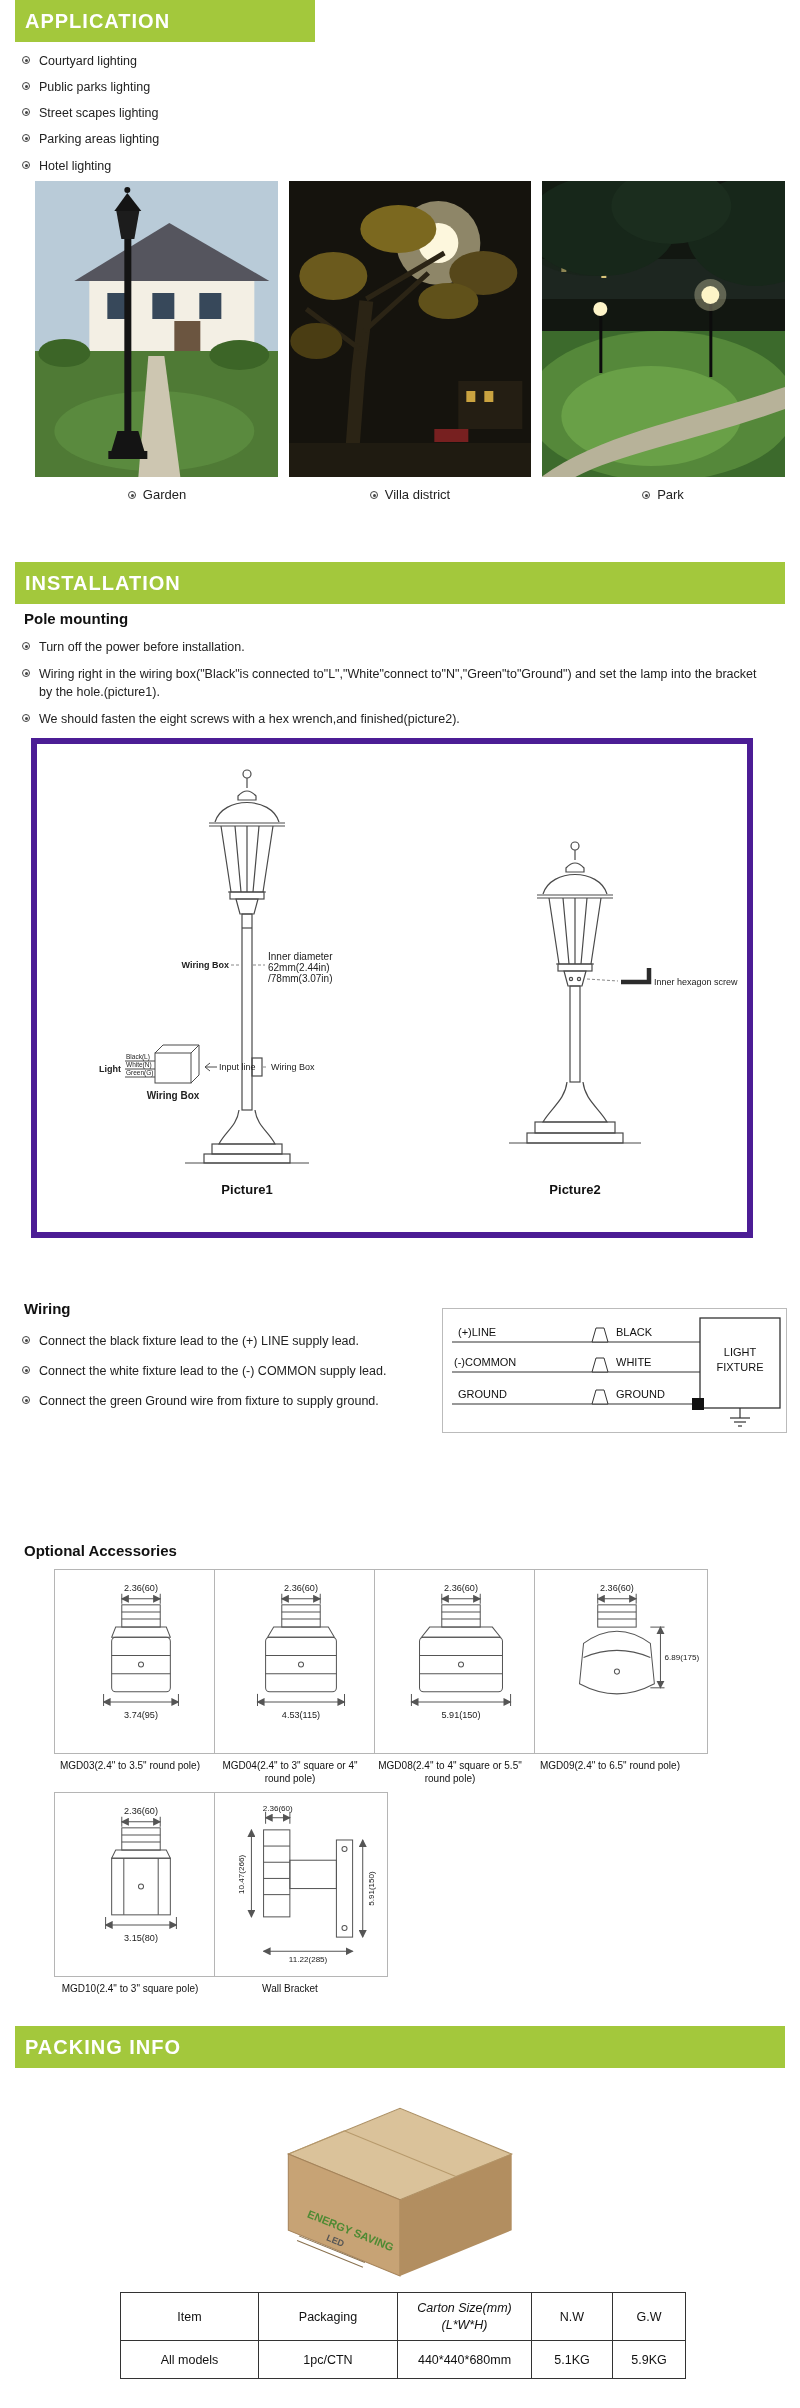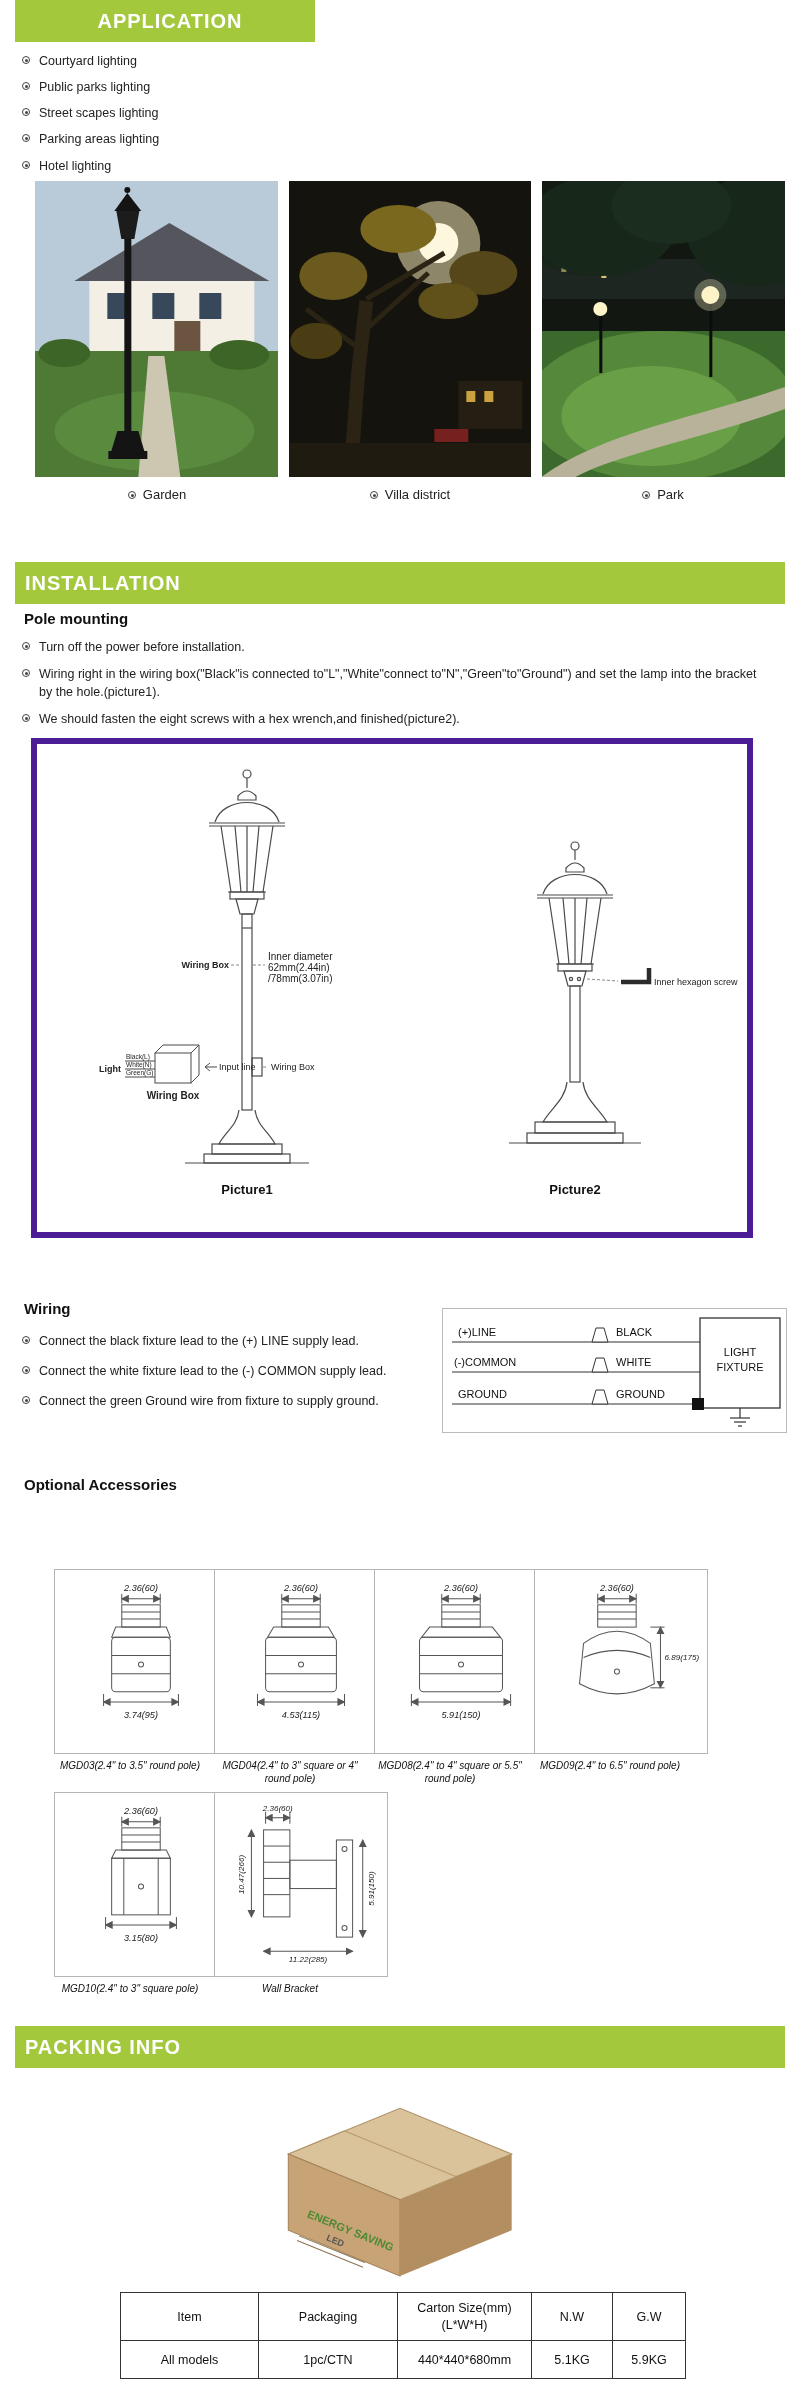--- a/index.html
+++ b/index.html
@@ -10,21 +10,21 @@
   html,body{margin:0;padding:0;background:#fff;}
   body{width:800px;font-family:"Liberation Sans",sans-serif;color:#222;}
   .page{position:relative;width:800px;height:2408px;overflow:hidden;background:#fff;}
   svg text{font-family:"Liberation Sans",sans-serif;}
 
   .banner{
     position:absolute;background:var(--accent-green);color:var(--banner-text);
     font-size:20px;font-weight:bold;letter-spacing:1px;line-height:42px;
     padding-left:10px;height:42px;
   }
-  .banner-application{left:15px;top:0;width:300px;text-align:center;}
+  .banner-application{left:15px;top:0;width:300px;}
   .banner-installation{left:15px;top:562px;width:770px;}
   .banner-packing{left:15px;top:2026px;width:770px;}
 
   .blt{position:relative;display:inline-block;width:8px;height:8px;border:1px solid #444;
        border-radius:50%;flex:none;}
   .blt::after{content:"";position:absolute;left:2px;top:2px;width:3px;height:3px;
        background:#444;border-radius:50%;}
 
   ul.plain{list-style:none;margin:0;padding:0;}
   ul.plain li{position:relative;padding-left:17px;font-size:12.5px;line-height:1.45;}
@@ -36,57 +36,57 @@
   .photo-row{position:absolute;left:35px;top:181px;width:750px;height:296px;display:flex;gap:11px;}
   .photo{flex:1;height:296px;overflow:hidden;background:#111;}
   .photo svg{display:block;width:100%;height:100%;}
 
   .caption-row{position:absolute;left:35px;top:487px;width:750px;display:flex;gap:9px;}
   .caption{flex:1;text-align:center;font-size:13px;display:flex;align-items:center;justify-content:center;gap:7px;}
 
   .section-heading{position:absolute;font-size:15px;font-weight:bold;color:#111;}
   .pole-heading{left:24px;top:610px;}
   .wiring-heading{left:24px;top:1300px;}
-  .acc-heading{left:24px;top:1476px;}
+  .acc-heading{left:24px;top:1542px;}
 
   .install-steps{position:absolute;left:22px;top:638px;width:745px;}
   .install-steps li{margin-bottom:9px;}
 
   .diagram-box{position:absolute;left:31px;top:738px;width:722px;height:500px;
     border:6px solid #4c1d95;background:#fff;}
   .lamp-svg{position:absolute;top:15px;width:320px;height:462px;}
   .lamp1{left:60px;}
   .lamp2{left:388px;}
 
   .wiring-steps{position:absolute;left:22px;top:1332px;width:410px;}
   .wiring-steps li{margin-bottom:12px;}
   .wiring-diagram{position:absolute;left:442px;top:1308px;width:345px;height:125px;}
 
   .acc-row{position:absolute;left:54px;display:flex;gap:8px;}
   .acc-row1{top:1569px;}
   .acc-row2{top:1792px;}
-  .acc-cell{width:152px;font-style:italic;}
+  .acc-cell{width:152px;}
   .acc-box{width:174px;height:185px;border:1px solid #b5b5b5;background:#fff;}
   .acc-box svg{display:block;width:100%;height:100%;}
   .acc-label{margin-top:5px;font-size:10px;line-height:1.3;text-align:center;color:#111;}
 
   .carton-wrap{position:absolute;left:268px;top:2082px;width:264px;height:200px;}
   .carton-wrap svg{display:block;width:100%;height:100%;}
 
   .pack-table{position:absolute;left:120px;top:2292px;border-collapse:collapse;background:#fff;border-radius:25px;}
   .pack-table td{border:1px solid #333;text-align:center;font-size:12.5px;
     vertical-align:middle;padding:0 6px;color:#111;}
   .pack-table tr.hdr td{height:48px;}
   .pack-table tr.data td{height:38px;}
   .col-item{width:138px;}
   .col-pack{width:139px;}
   .col-carton{width:134px;}
   .col-nw{width:81px;}
   .col-gw{width:73px;}
-  .two-line span{display:block;line-height:1.3;}
+  .two-line span{display:block;line-height:1.3;font-style:italic;}
 </style>
 </head>
 <body>
 
 <svg width="0" height="0" style="position:absolute" aria-hidden="true">
   <defs>
     <marker id="arr" markerWidth="8" markerHeight="8" refX="7" refY="4" orient="auto-start-reverse" markerUnits="userSpaceOnUse">
       <path d="M0,0 L8,4 L0,8 Z" fill="#555"></path>
     </marker>
   </defs>

